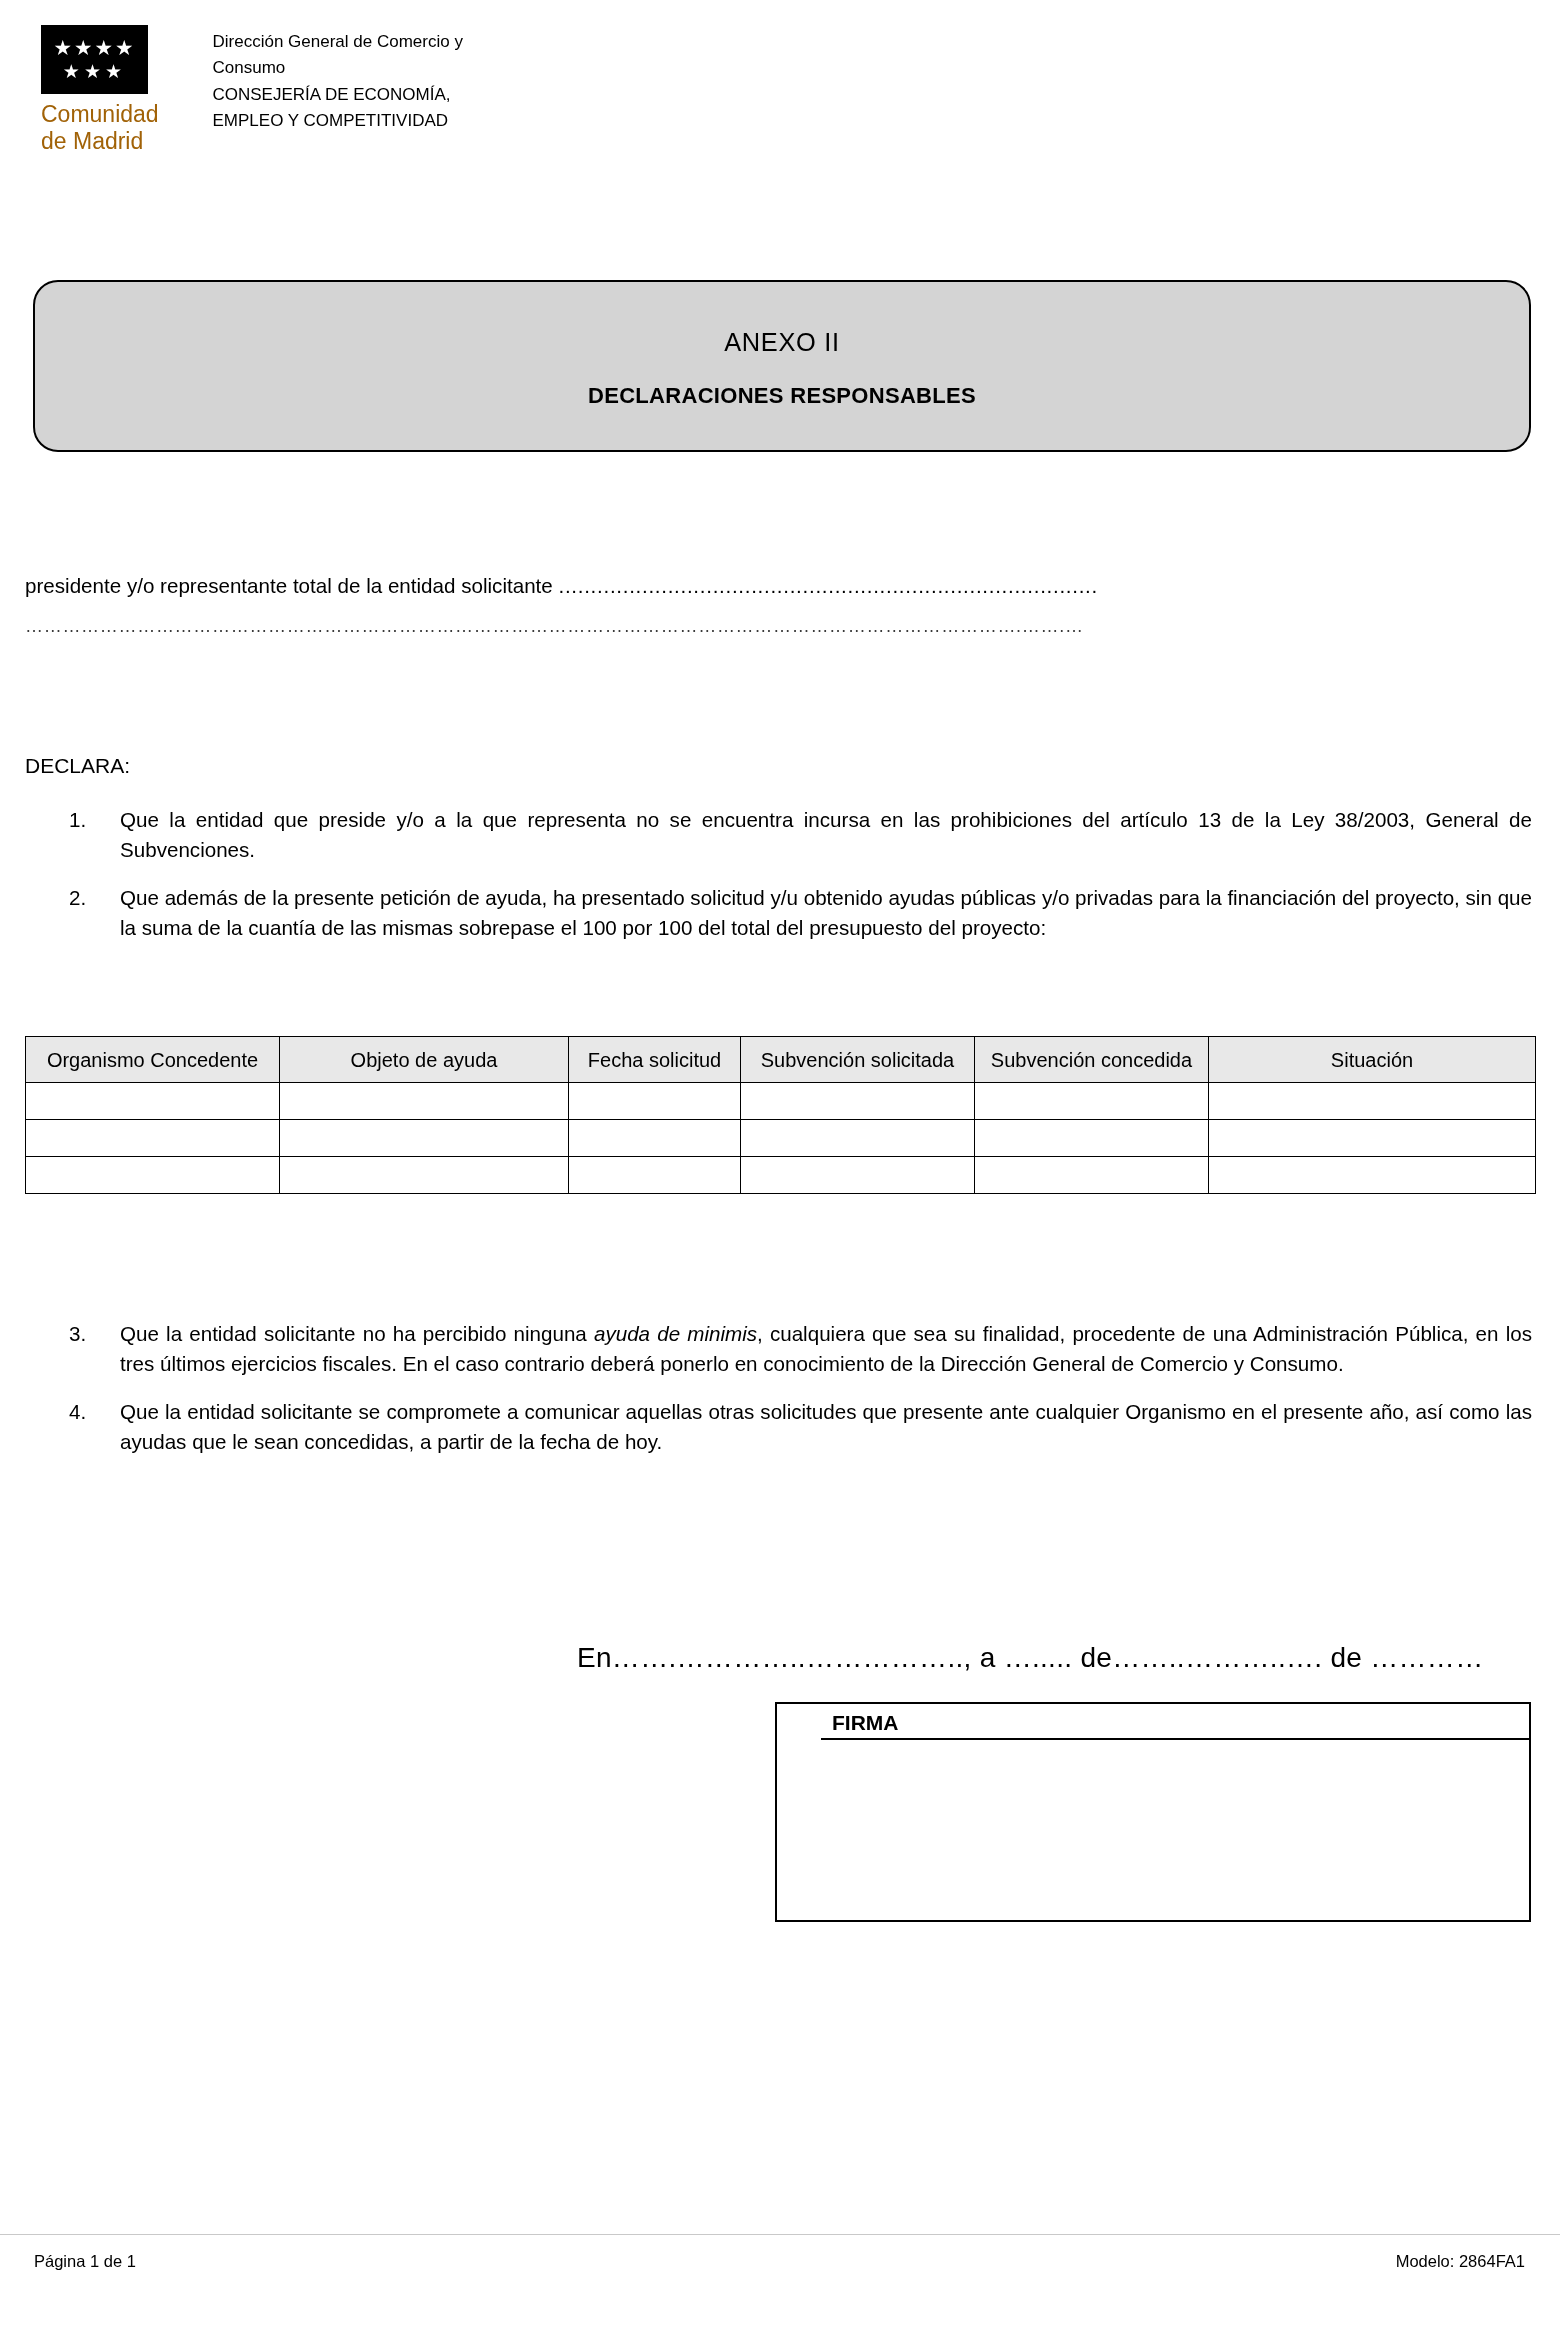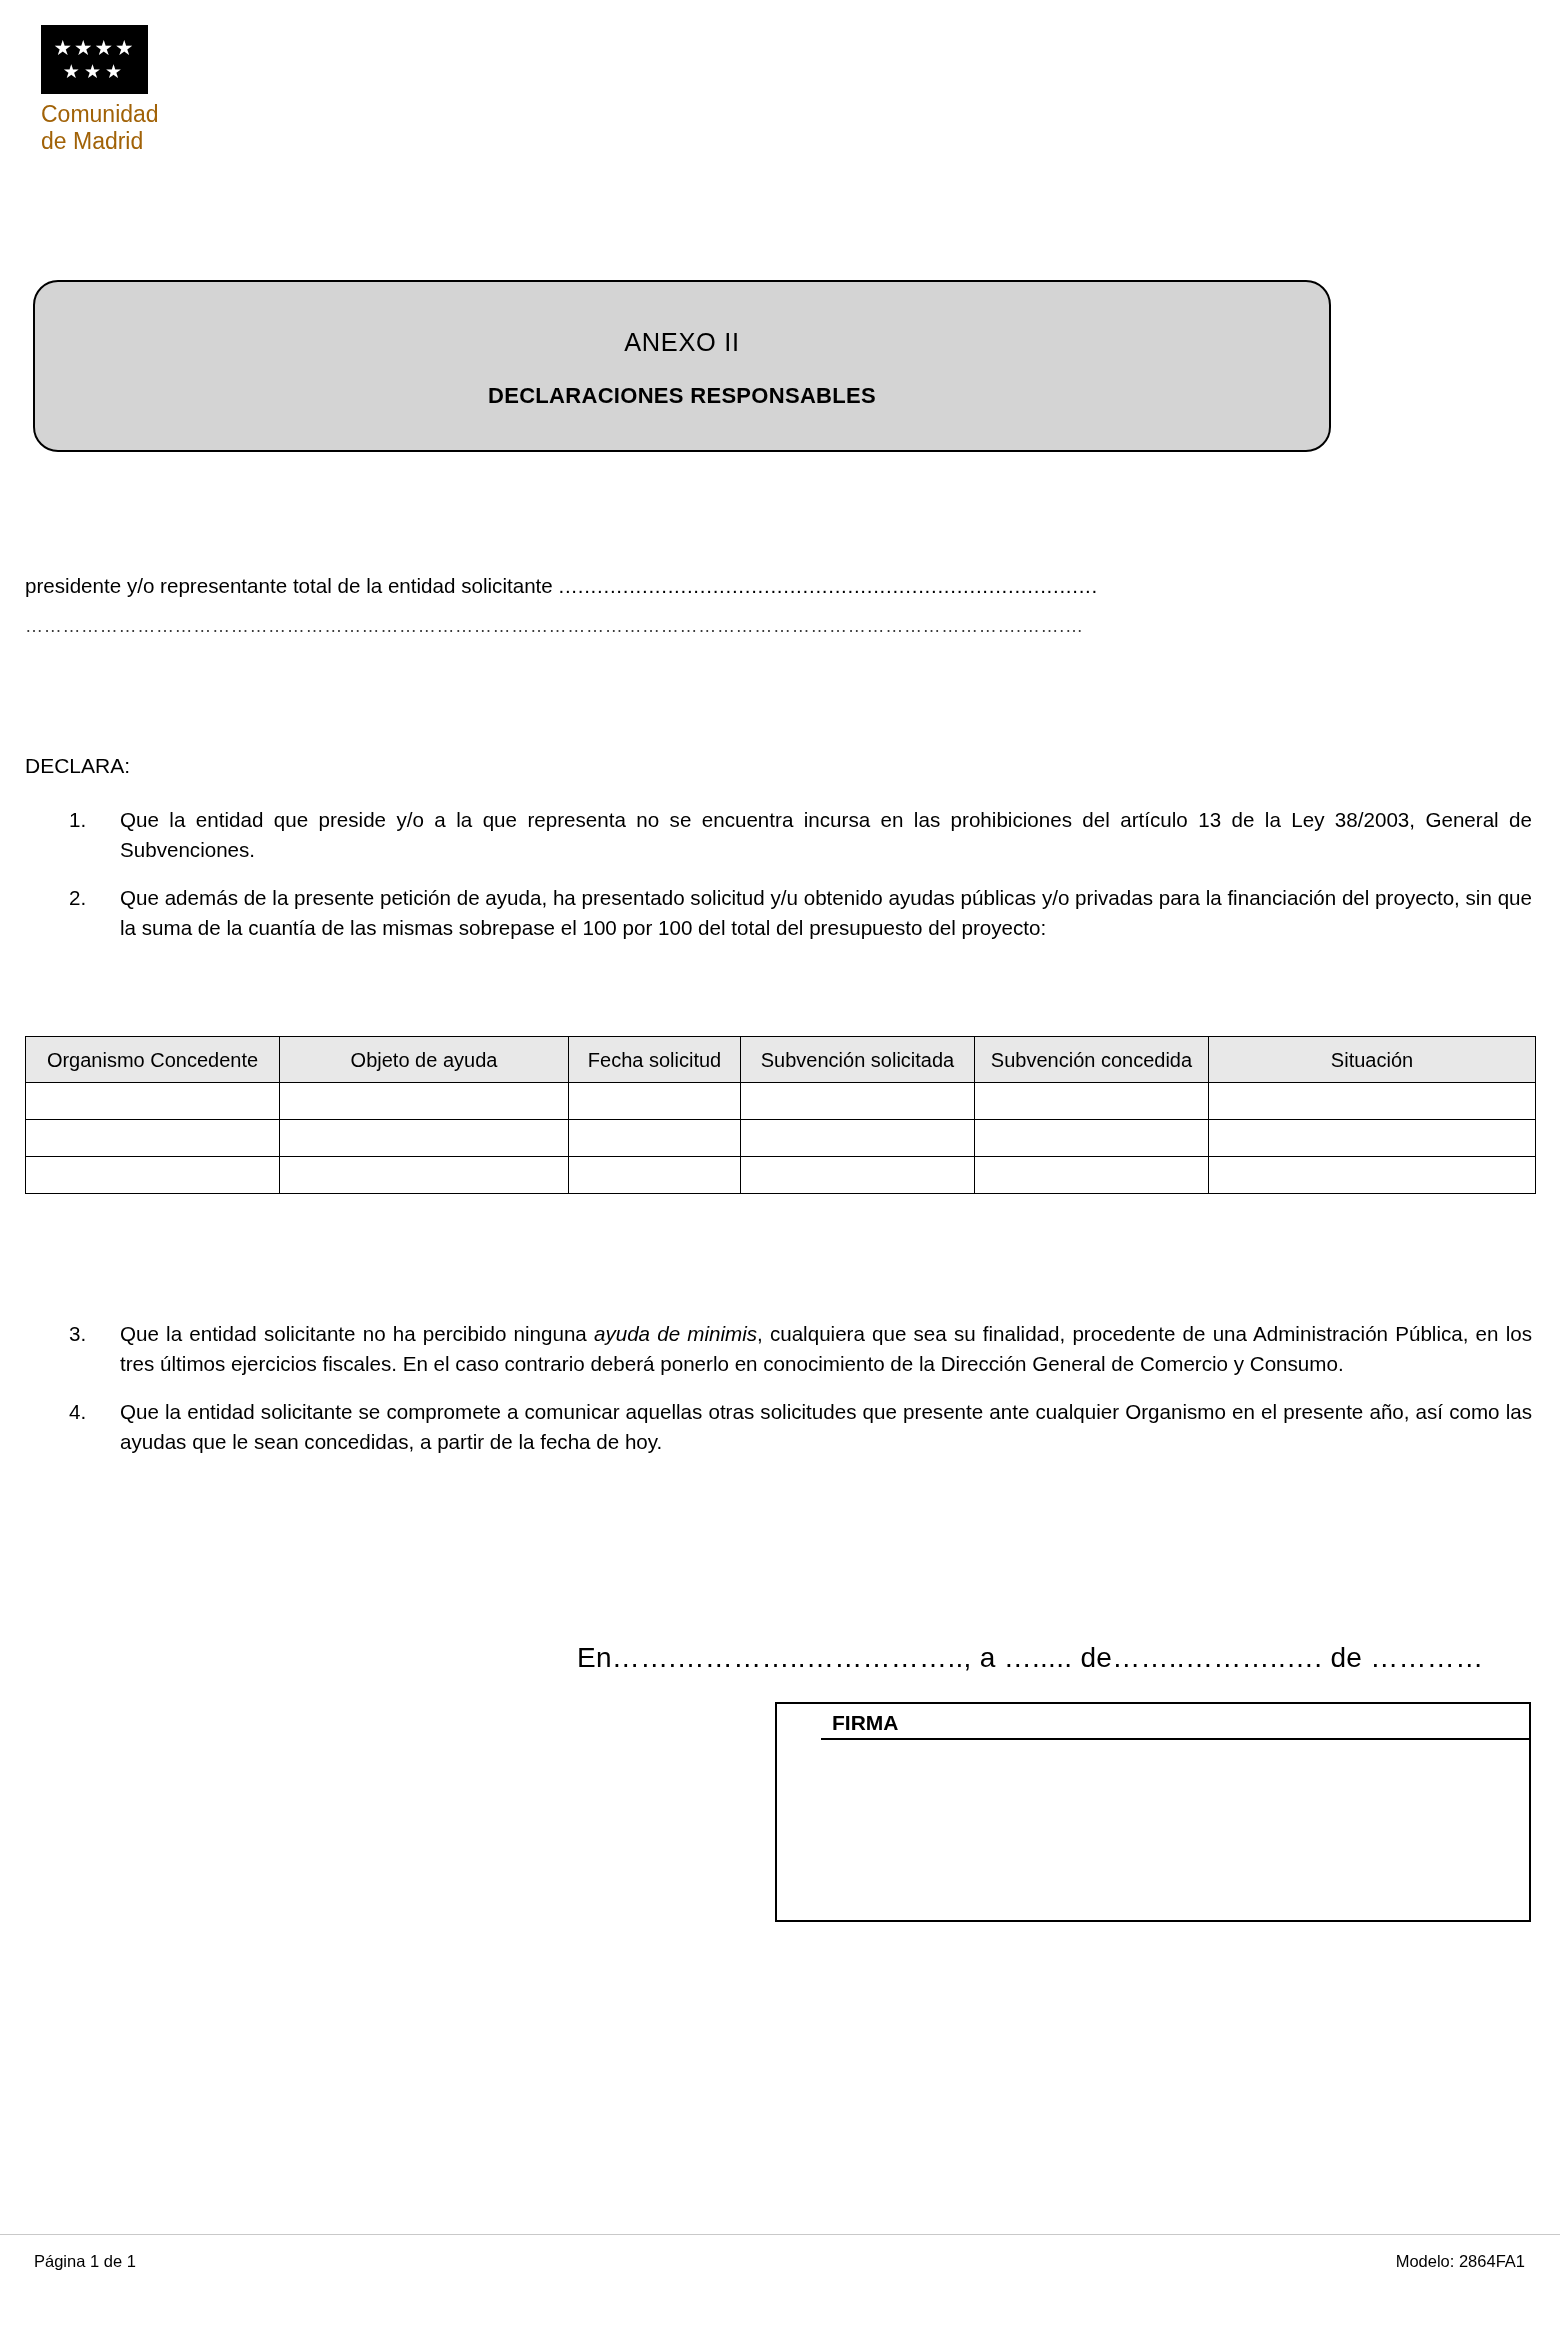--- a/index.html
+++ b/index.html
@@ -73,21 +73,21 @@
     color: #000000;
     padding-top: 4.1px;
     max-width: 481px;
   }
 
   
   .title-box {
     position: absolute;
     left: 33px;
     top: 280px;
-    width: 1298px;
+    width: 1498px;
     height: 172px;
     background: #d4d4d4;
     border: 2.1px solid #000000;
     border-radius: 25px;
     box-sizing: border-box;
     display: flex;
     flex-direction: column;
     align-items: center;
     justify-content: center;
   }
@@ -258,20 +258,26 @@
   <div class="header">
     <div class="logo-block">
       <div class="logo-flag">
         <div class="stars-row">★★★★</div>
         <div class="stars-row second">★★★</div>
       </div>
       <div class="logo-text">
         <div>Comunidad</div>
         <div>de Madrid</div>
       </div>
+    </div>
+    <div class="header-text">
+      <div>Dirección General de Comercio y</div>
+      <div>Consumo</div>
+      <div>CONSEJERÍA DE ECONOMÍA,</div>
+      <div>EMPLEO Y COMPETITIVIDAD</div>
     </div>
   </div>
 
   <div class="title-box">
     <div class="title-main">ANEXO II</div>
     <div class="title-sub">DECLARACIONES RESPONSABLES</div>
   </div>
 
   <div class="intro">
     <div class="line2">

